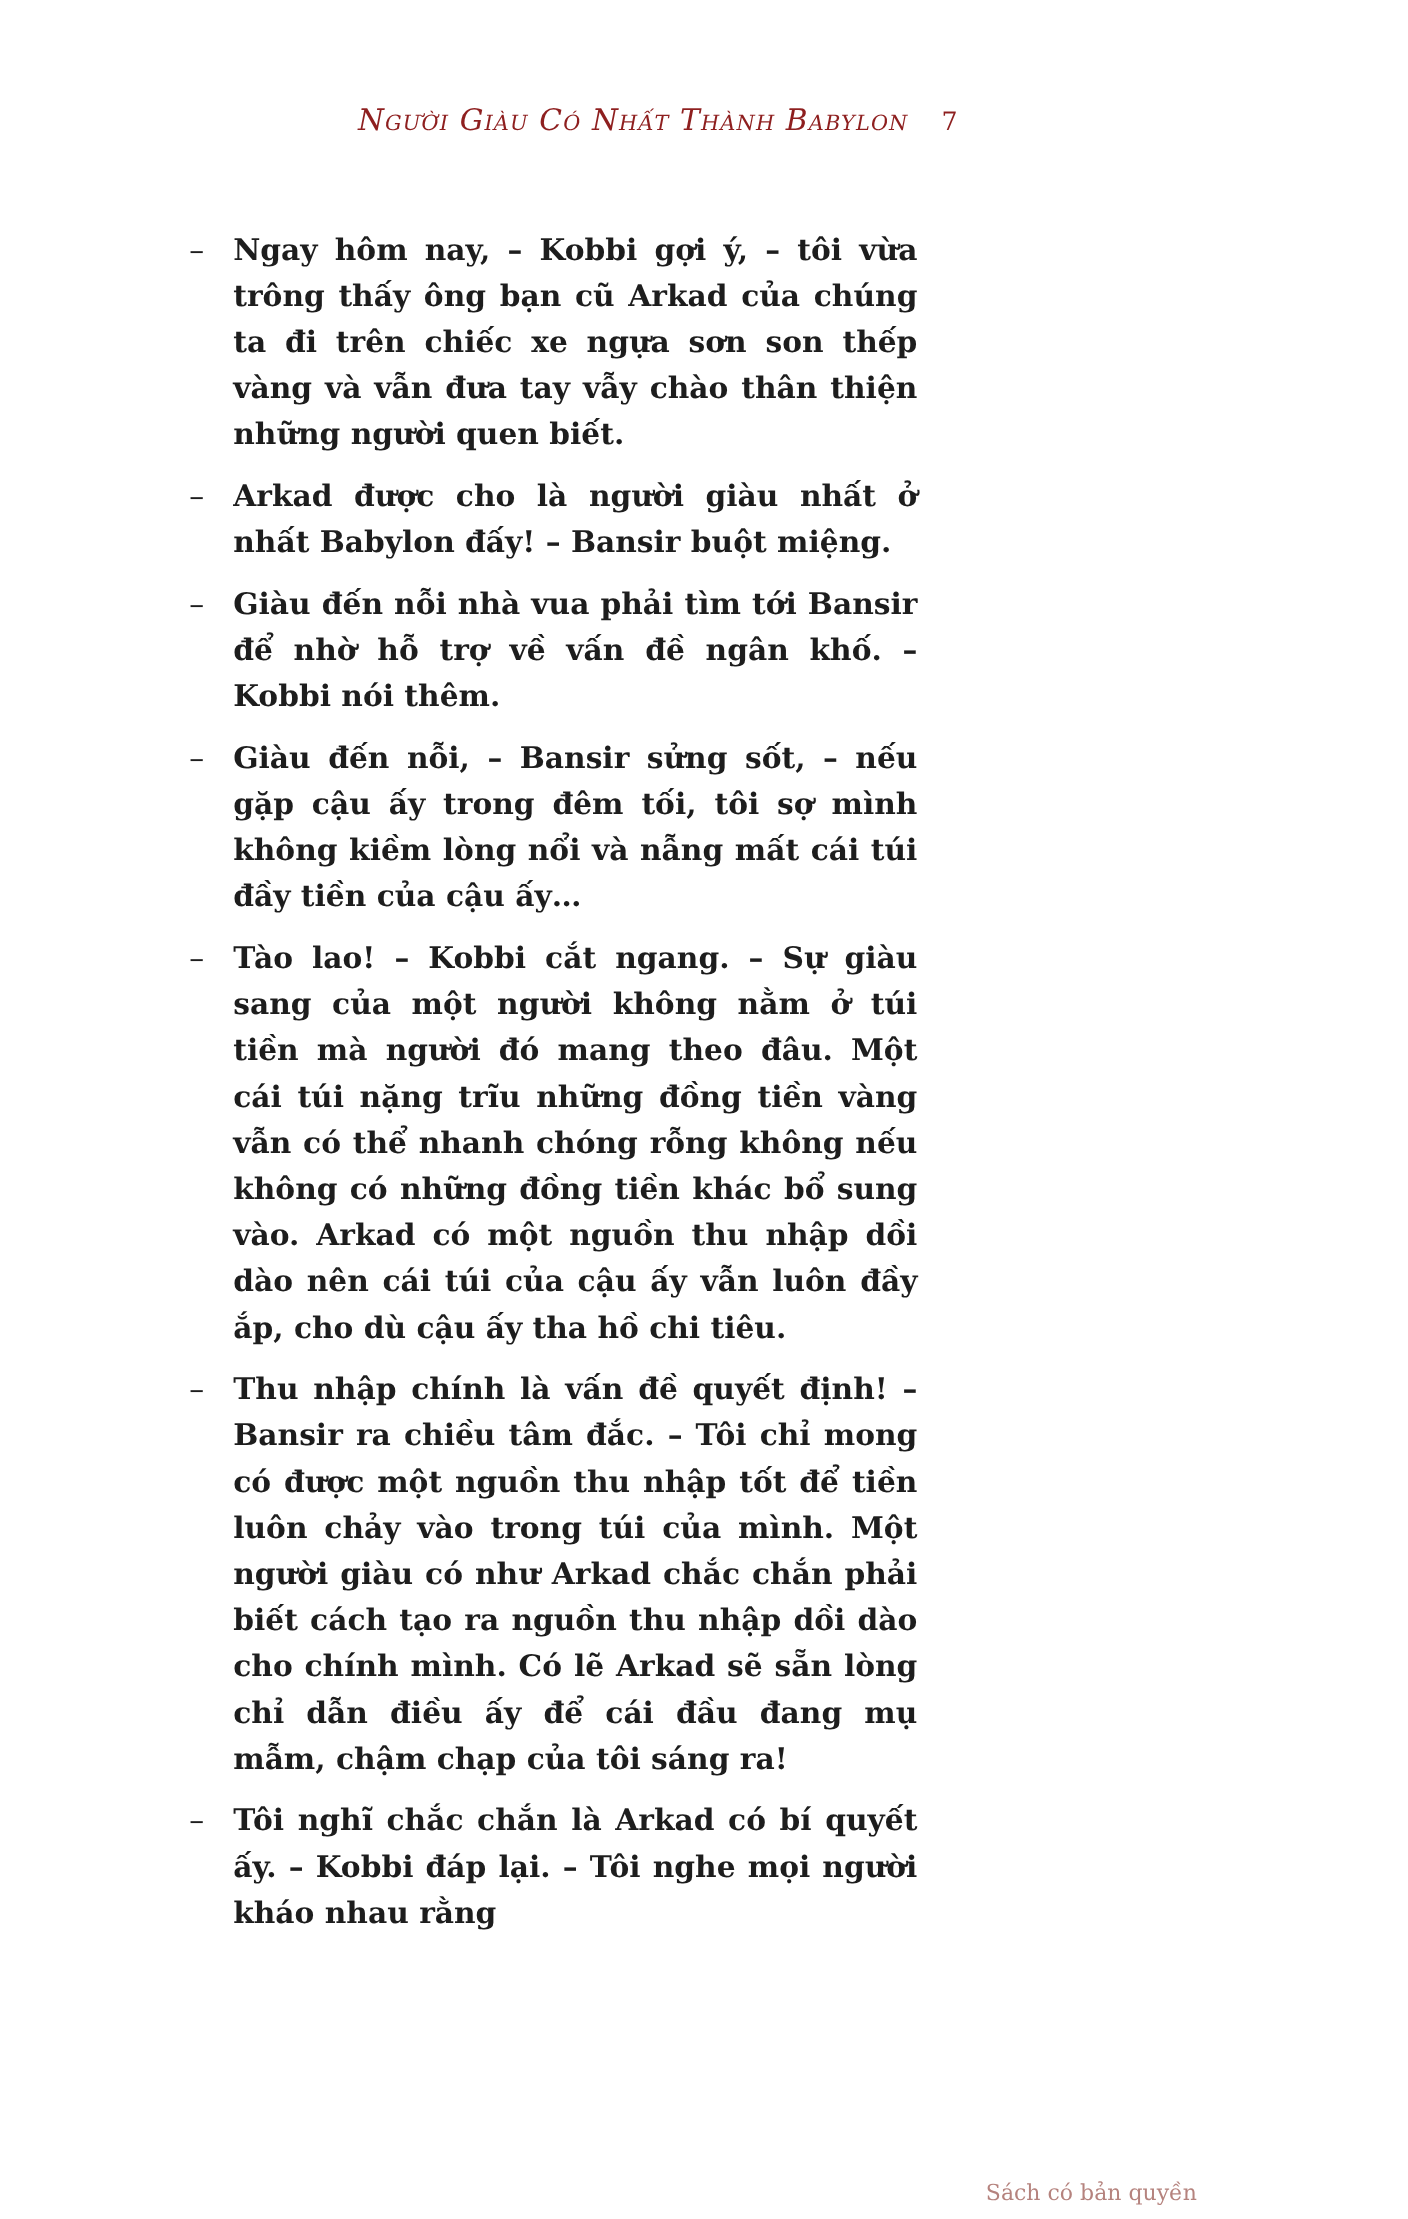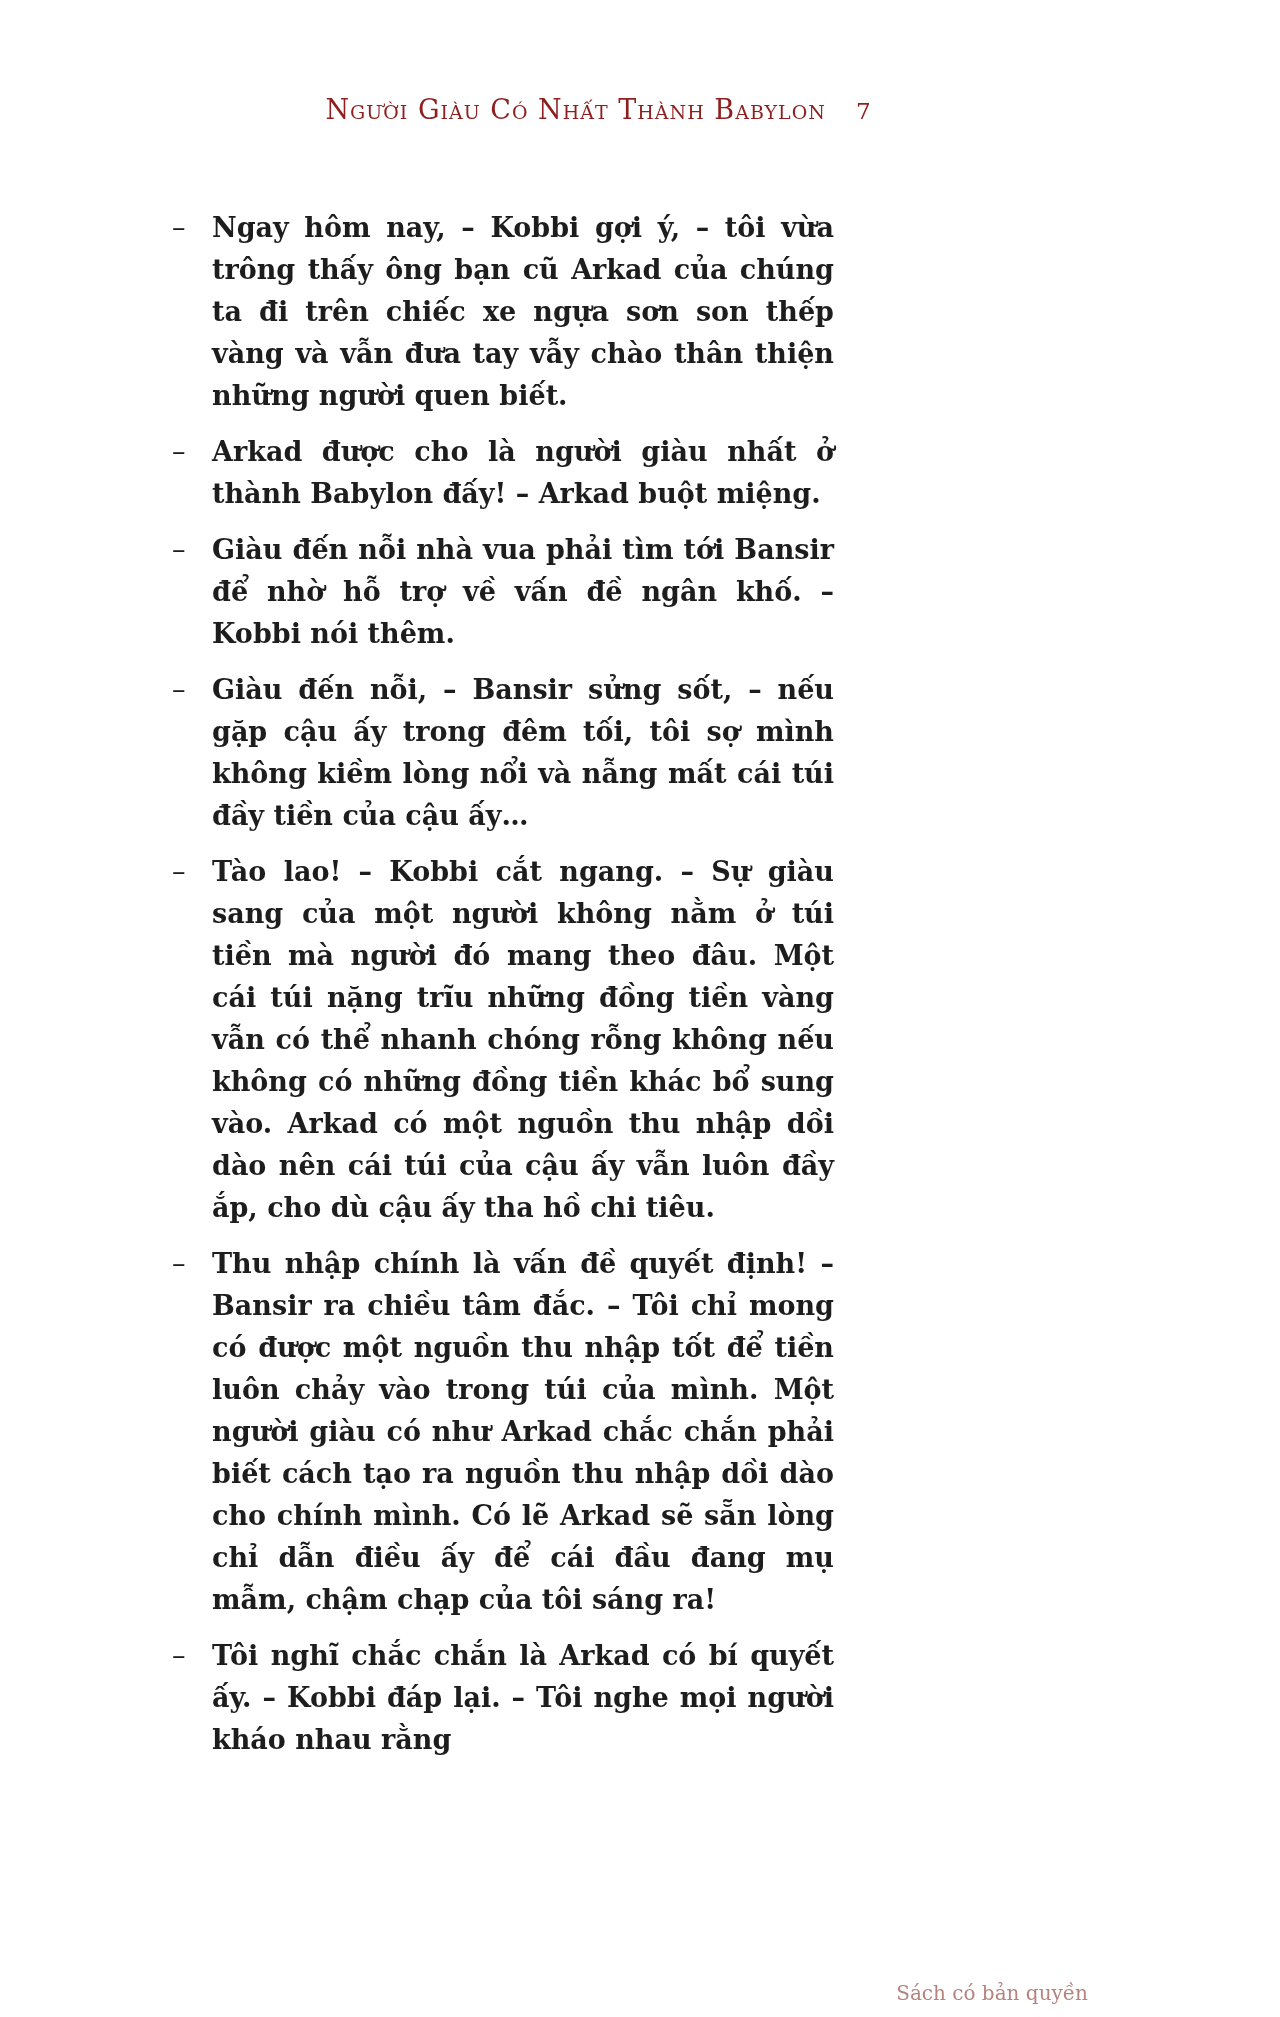--- a/index.html
+++ b/index.html
@@ -19,20 +19,21 @@
     align-items: baseline;
     gap: 30px;
     transform: translateX(-42px);
   }
   .running-title {
     font-variant: small-caps;
     color: #8e1f1f;
     font-size: 27px;
     letter-spacing: 1px;
     white-space: nowrap;
+    font-style: italic;
   }
   .page-number {
     color: #8e1f1f;
     font-size: 23px;
   }
   .content {
     margin-left: 172px;
     margin-top: 82px;
     width: 662px;
   }
@@ -72,21 +73,21 @@
 
 <div class="content">
 
   <div class="para">
     <span class="dash">–</span>
     <span class="ptext">Ngay hôm nay, – Kobbi gợi ý, – tôi vừa trông thấy ông bạn cũ Arkad của chúng ta đi trên chiếc xe ngựa sơn son thếp vàng và vẫn đưa tay vẫy chào thân thiện những người quen biết.</span>
   </div>
 
   <div class="para">
     <span class="dash">–</span>
-    <span class="ptext">Arkad được cho là người giàu nhất ở thành Babylon đấy! – Arkad buột miệng.</span>
+    <span class="ptext">Arkad được cho là người giàu nhất ở nhất Babylon đấy! – Bansir buột miệng.</span>
   </div>
 
   <div class="para">
     <span class="dash">–</span>
     <span class="ptext">Giàu đến nỗi nhà vua phải tìm tới Bansir để nhờ hỗ trợ về vấn đề ngân khố. – Kobbi nói thêm.</span>
   </div>
 
   <div class="para">
     <span class="dash">–</span>
     <span class="ptext">Giàu đến nỗi, – Bansir sửng sốt, – nếu gặp cậu ấy trong đêm tối, tôi sợ mình không kiềm lòng nổi và nẫng mất cái túi đầy tiền của cậu ấy…</span>

